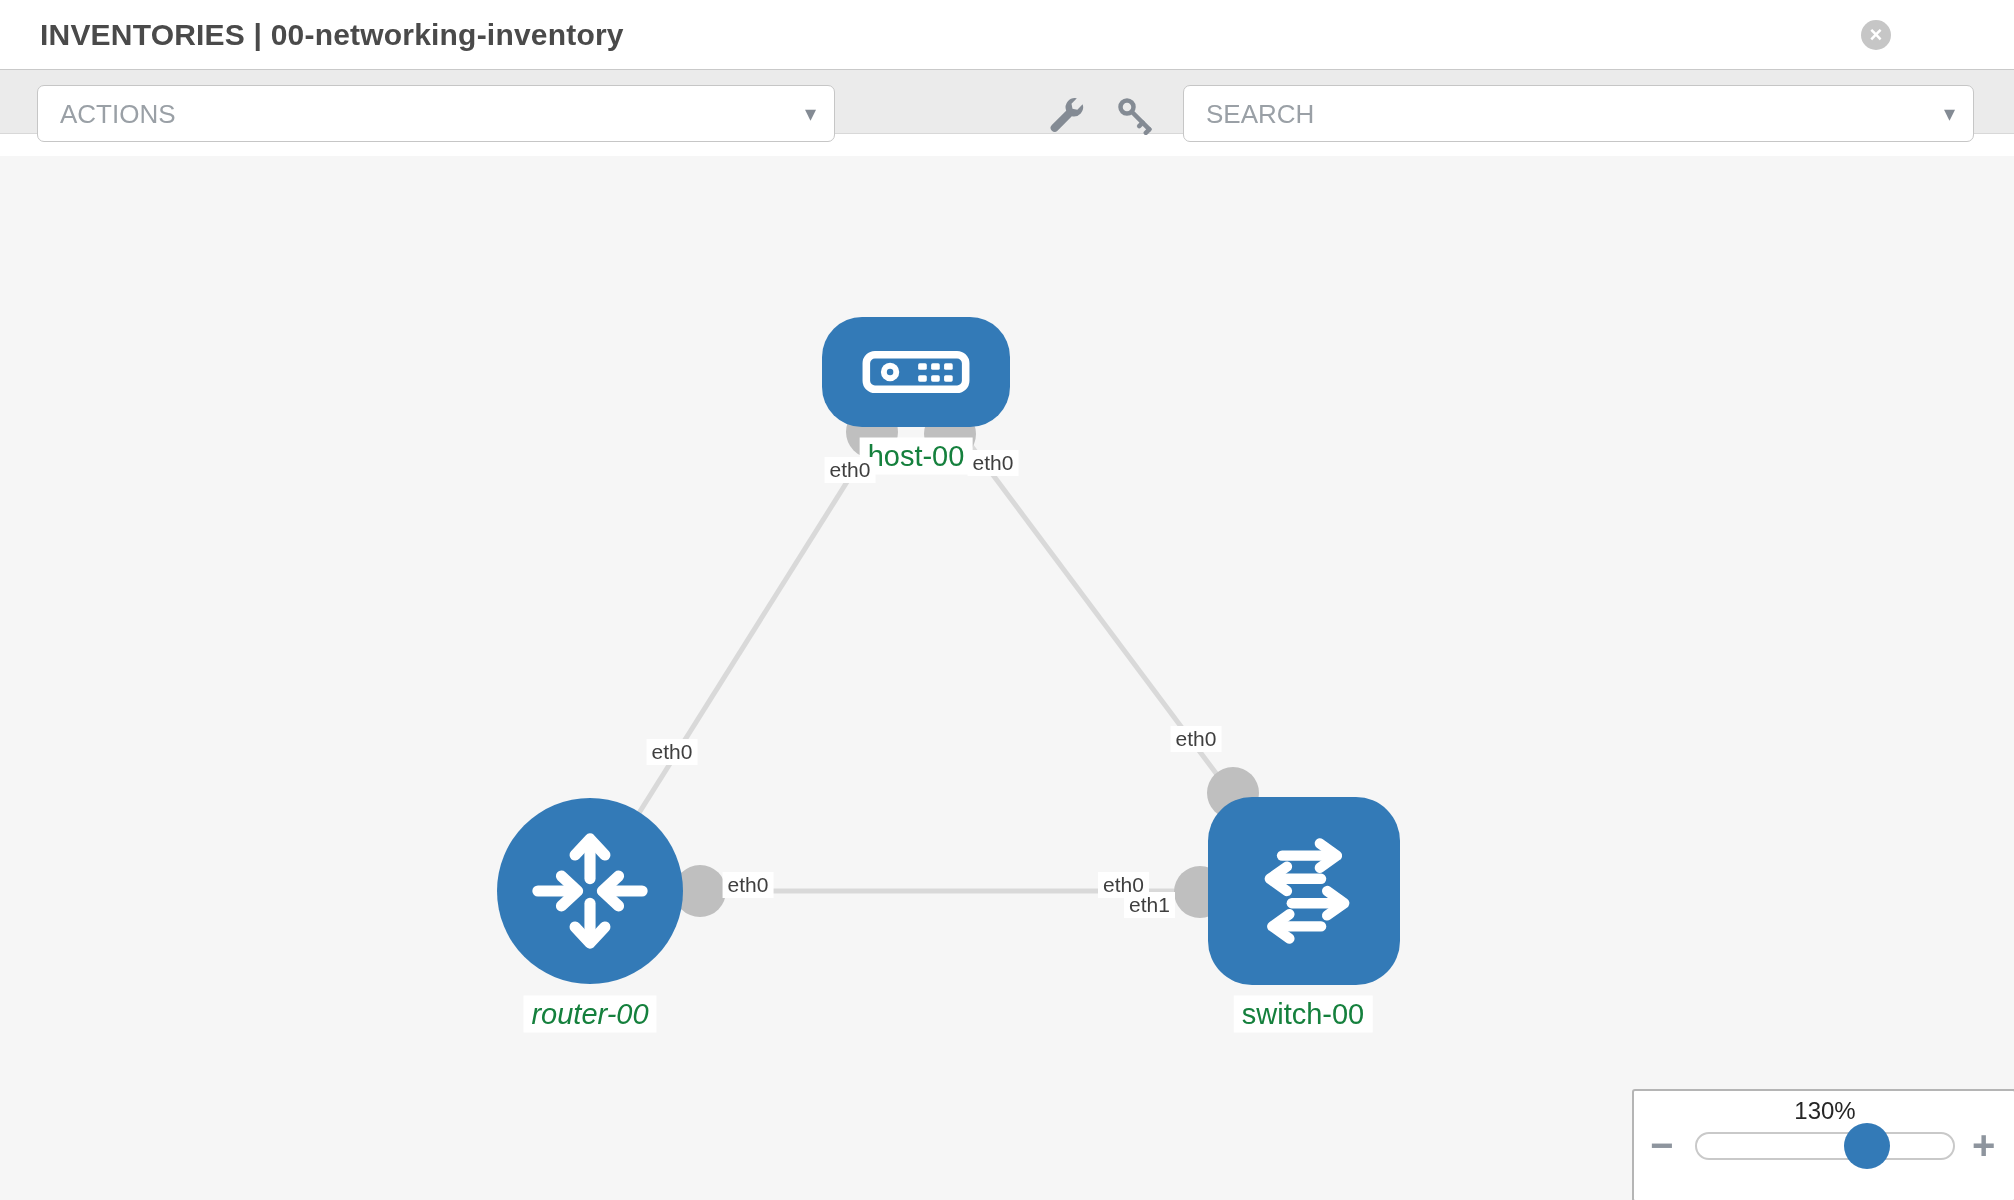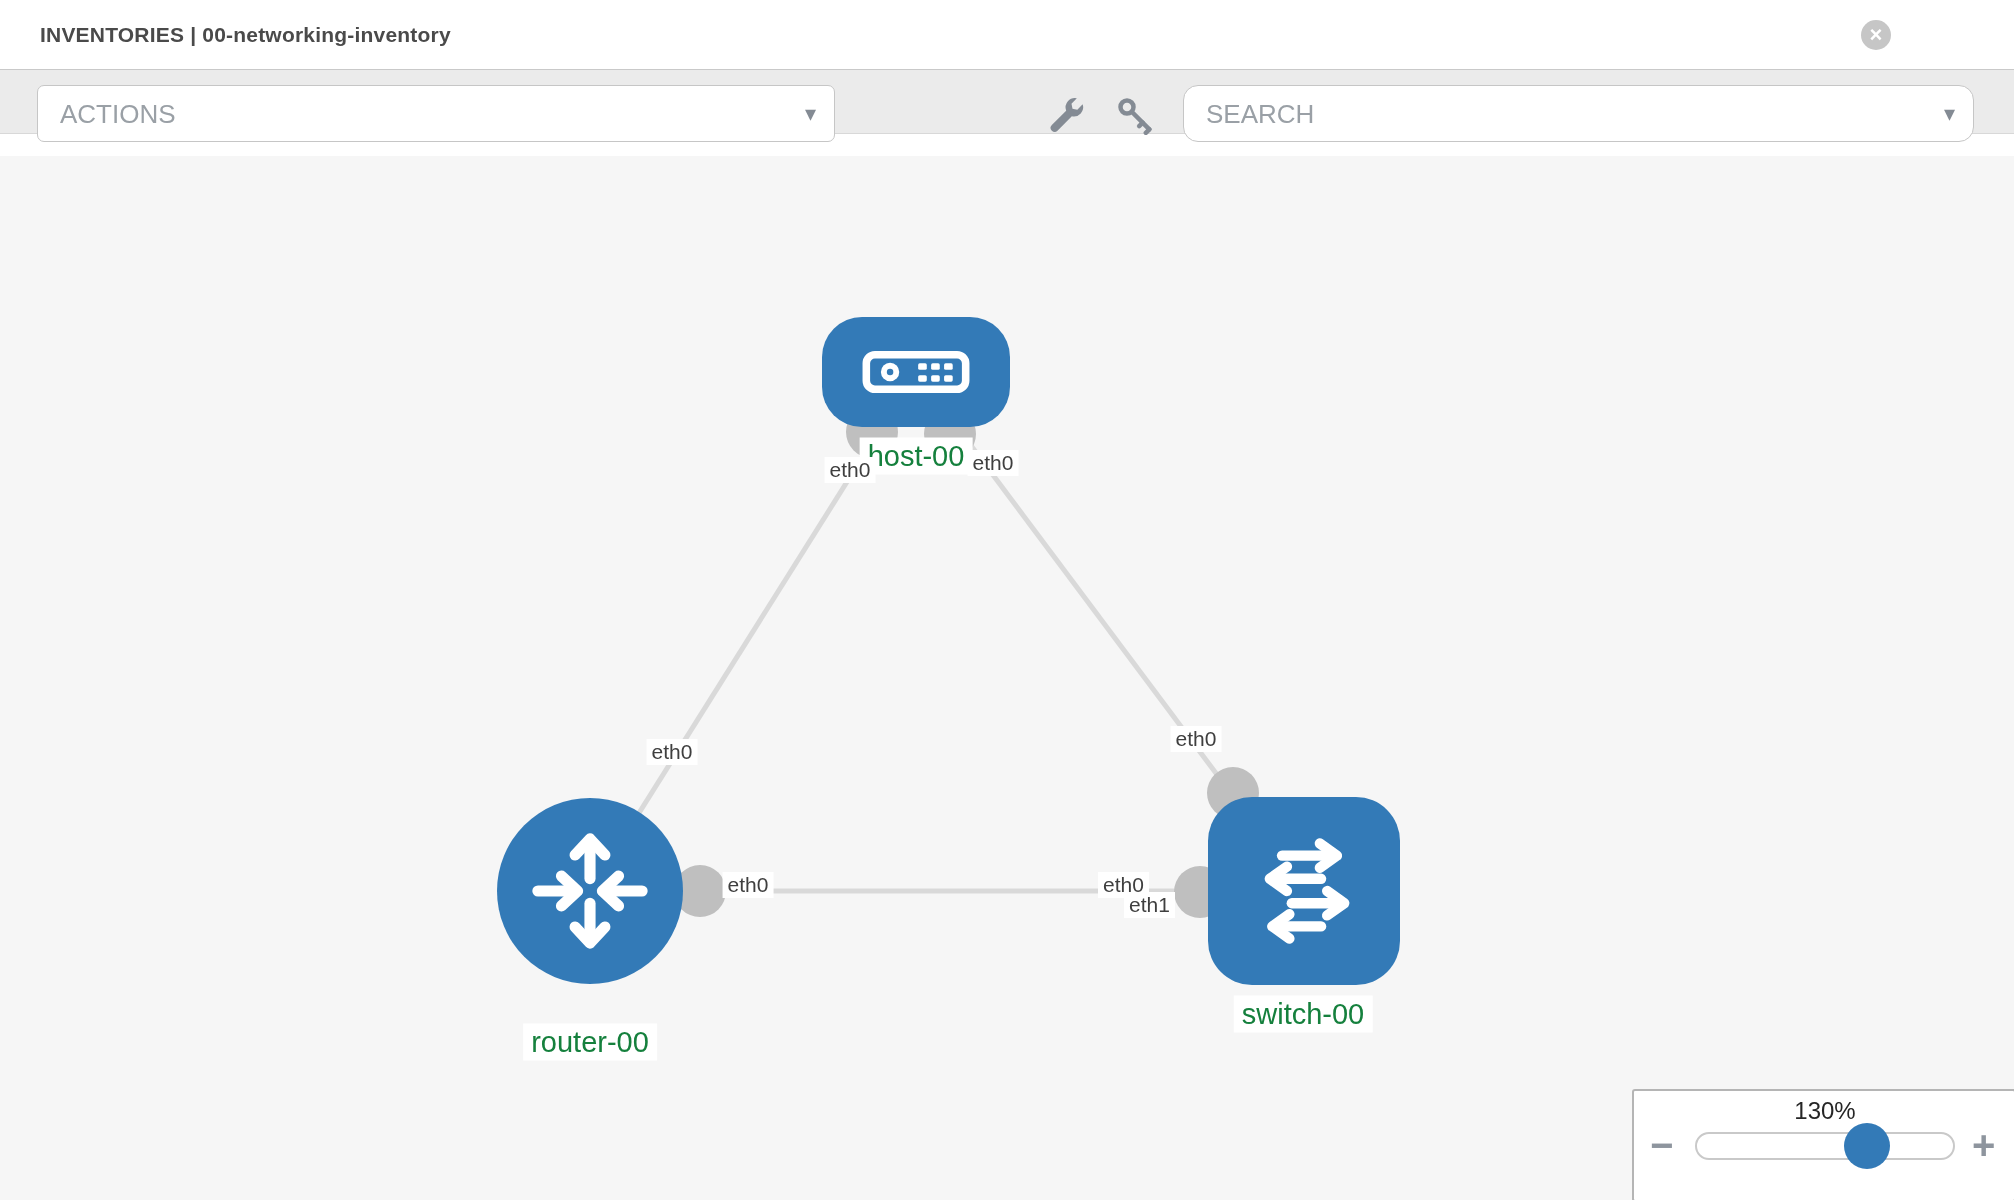--- a/index.html
+++ b/index.html
@@ -4,34 +4,34 @@
 <style>
   * { margin: 0; padding: 0; box-sizing: border-box; }
   html,body { width:2014px; height:1200px; }
   body { font-family: "Liberation Sans", sans-serif; background:#fff; }
 
   .window { position:relative; width:2014px; height:1200px; overflow:hidden; background:#fff; }
 
   
   .titlebar { position:absolute; left:0; top:0; width:2014px; height:70px; background:#ffffff; border-bottom:1px solid #c9c9c9; }
   .titlebar .title { position:absolute; left:40px; top:50%; transform:translateY(-50%);
-    font-size:21px; font-weight:700; color:#4a4a4a; letter-spacing:0.2px; }
+    font-size:30px; font-weight:700; color:#4a4a4a; letter-spacing:0.2px; }
   .close-btn { position:absolute; left:1861px; top:20px; width:30px; height:30px; border-radius:50%;
     background:#c6c6c6; color:#ffffff; display:flex; align-items:center; justify-content:center;
     font-size:22px; font-weight:700; cursor:pointer; line-height:1; }
 
   
   .toolbar { position:absolute; left:0; top:70px; width:2014px; height:64px; background:#ebebeb; border-bottom:1px solid #d8d8d8; }
   .select-box { position:absolute; top:15px; height:57px; background:#ffffff; border:1px solid #c6c6c6; border-radius:7px; }
   .select-box .select-label { position:absolute; left:22px; top:50%; transform:translateY(-50%);
     font-size:26px; color:#9aa0a6; }
   .select-box .chev { position:absolute; right:18px; top:50%; transform:translateY(-50%);
     font-size:22px; color:#848b94; }
   .actions-box { left:37px; width:798px; }
-  .search-box  { left:1183px; width:791px;border-radius:15px; }
+  .search-box  { left:1183px; width:791px; }
   .tool-icon { position:absolute; top:25px; width:40px; height:40px; cursor:pointer; }
   .wrench { left:1046px; }
   .key { left:1115px; }
 
   
   .canvas { position:absolute; left:0; top:156px; width:2014px; height:1044px; background:#f6f6f6; }
   .net-svg { position:absolute; left:0; top:0; }
 
   .node { position:absolute; background:#337ab7; z-index:3; cursor:pointer;
     display:flex; align-items:center; justify-content:center; }
@@ -153,21 +153,21 @@
             <path d="M36 30 L22 40 L36 50"></path>
           <path d="M40 60 L78 60"></path>
             <path d="M69 50 L83 60 L69 70"></path>
           <path d="M64 79 L28 79"></path>
             <path d="M38 69 L24 79 L38 89"></path>
         </g>
       </svg>
     </div>
 
     <span class="node-label" style="left:916px; top:300px;">host-00</span>
-    <span class="node-label" style="left:590px; top:886px;">router-00</span>
+    <span class="node-label" style="left:590px; top:858px;font-style:italic;">router-00</span>
     <span class="node-label" style="left:1303px; top:858px;">switch-00</span>
 
     <span class="if-label" style="left:850px; top:314px;">eth0</span>
     <span class="if-label" style="left:672px; top:596px;">eth0</span>
     <span class="if-label" style="left:993px; top:307px;">eth0</span>
     <span class="if-label" style="left:1196px; top:583px;">eth0</span>
     <span class="if-label" style="left:748px; top:729px;">eth0</span>
 
     <span class="if-label-raw" style="left:1098px; top:729px;">eth0</span>
     <span class="if-label-raw overlap-front" style="left:1124px; top:729px;margin-top:20px;">eth1</span>

